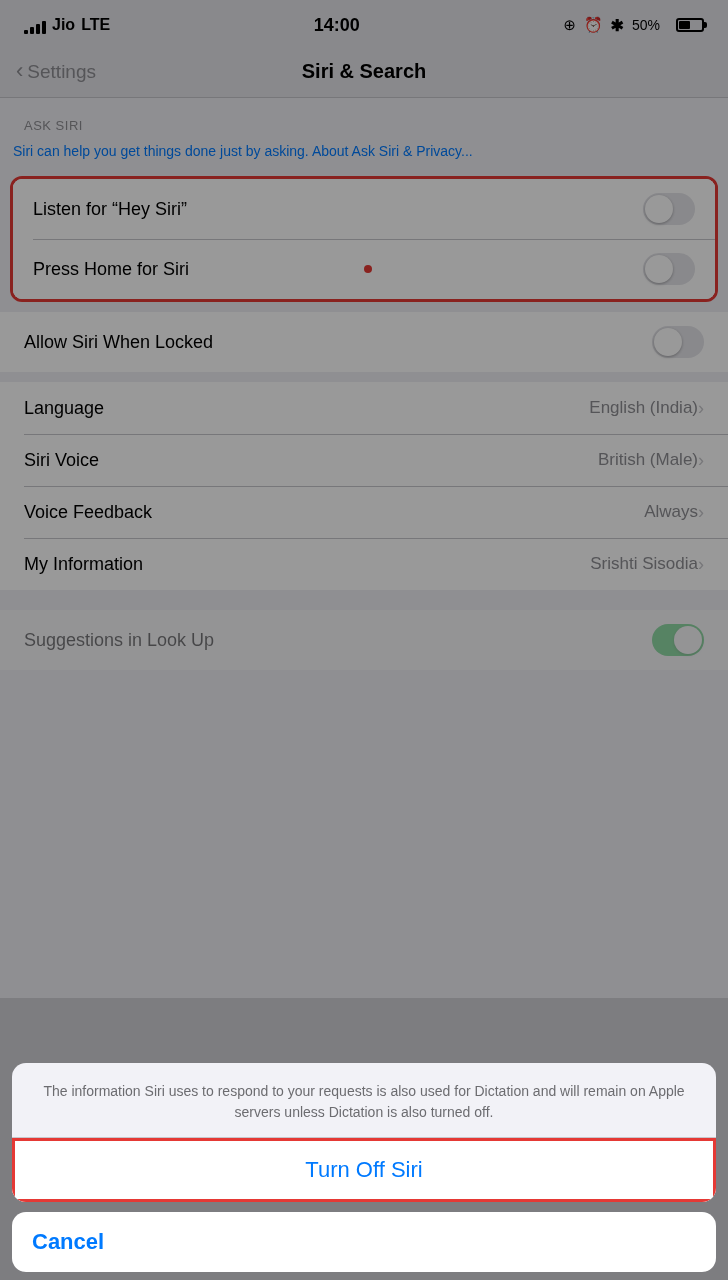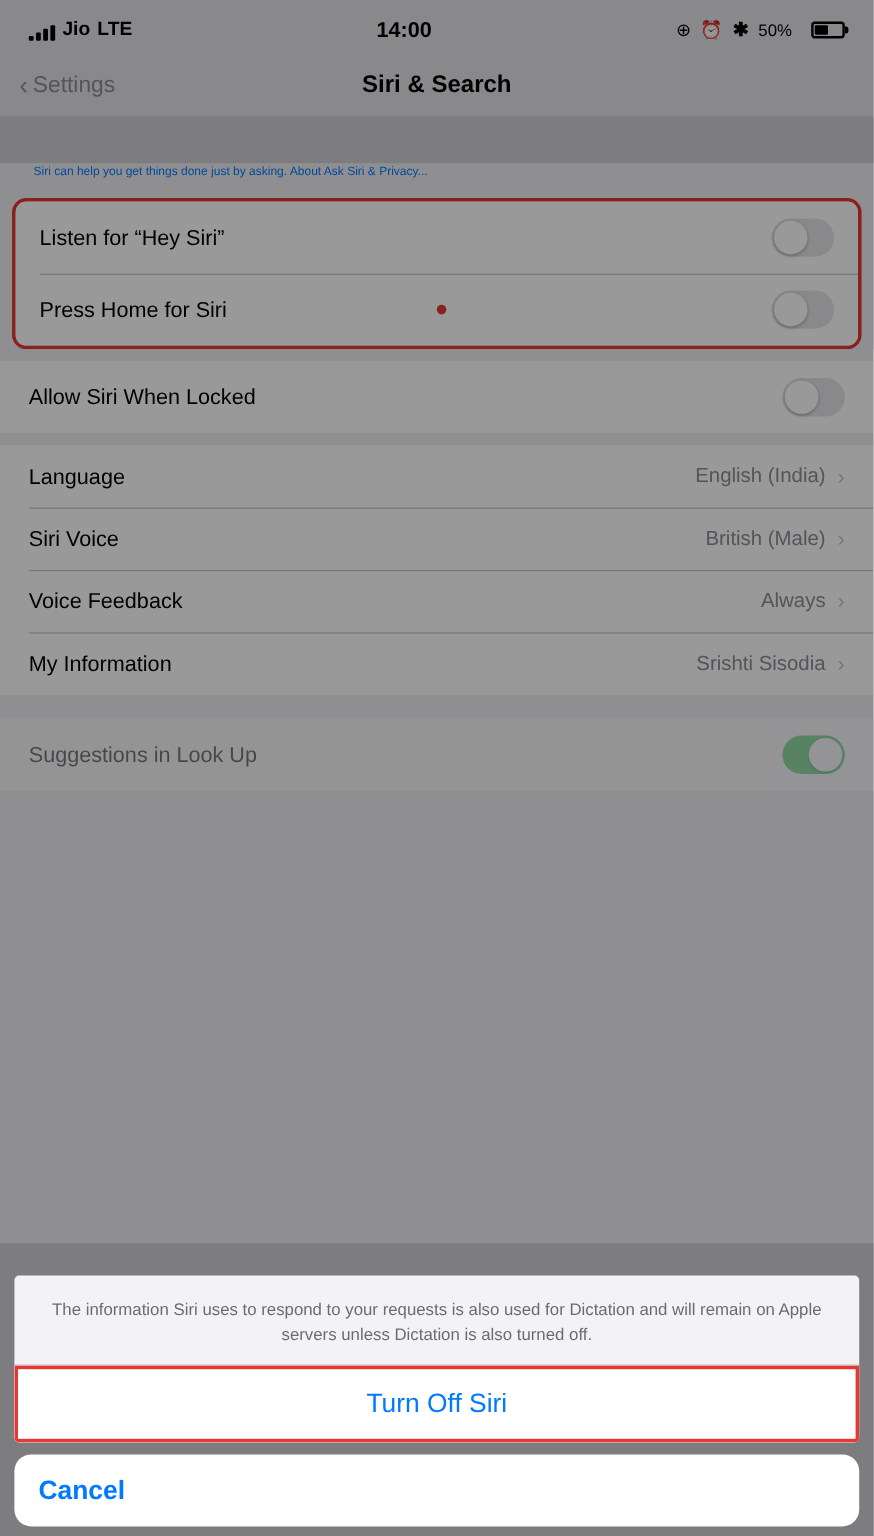--- a/index.html
+++ b/index.html
@@ -124,25 +124,24 @@
     .section-header {
       padding: 20px 24px 8px;
       font-size: 13px;
       font-weight: 400;
       color: #8e8e93;
       text-transform: uppercase;
       letter-spacing: 0.5px;
     }
 
     .section-desc {
-      padding: 0 28px 14px;
-      font-size: 10px;
+      padding: 0 13px 14px;
+      font-size: 14px;
       color: #3c3c43;
       line-height: 1.5;
-      margin-top: 38px;
     }
     .section-desc span {
       color: #007aff;
     }
 
     
     .highlight-box {
       border: 3px solid #e53935;
       border-radius: 12px;
       margin: 0 10px;
@@ -175,21 +174,20 @@
     }
 
     .settings-row-label {
       font-size: 18px;
       color: #000;
     }
 
     .settings-row-right {
       display: flex;
       align-items: center;
-      gap: 10px;
     }
 
     .settings-row-value {
       font-size: 17px;
       color: #8e8e93;
     }
 
     .chevron-right {
       color: #c7c7cc;
       font-size: 18px;
@@ -262,21 +260,21 @@
       position: absolute;
       bottom: 0;
       left: 0;
       right: 0;
       z-index: 200;
       padding: 0 12px 0;
     }
 
     .action-sheet-card {
       background: #f2f2f7;
-      border-radius: 4px;
+      border-radius: 14px;
       overflow: hidden;
       margin-bottom: 10px;
     }
 
     .action-sheet-message {
       padding: 18px 20px 14px;
       text-align: center;
       font-size: 14px;
       color: #6c6c70;
       line-height: 1.5;
@@ -362,20 +360,21 @@
 <div class="nav-bar">
   <div class="back-button">
     <span class="back-chevron">‹</span>
     <span>Settings</span>
   </div>
   <span class="nav-title">Siri &amp; Search</span>
 </div>
 
 <div class="content">
 
+  <div class="section-header">ASK SIRI</div>
 
   <div class="section-desc">
     <span>Siri can help you get things done just by asking.</span>
     <span style="color:#007aff;">About Ask Siri &amp; Privacy...</span>
   </div>
 
   <div class="highlight-box">
     <div class="settings-group">
 
       <div class="settings-row">

